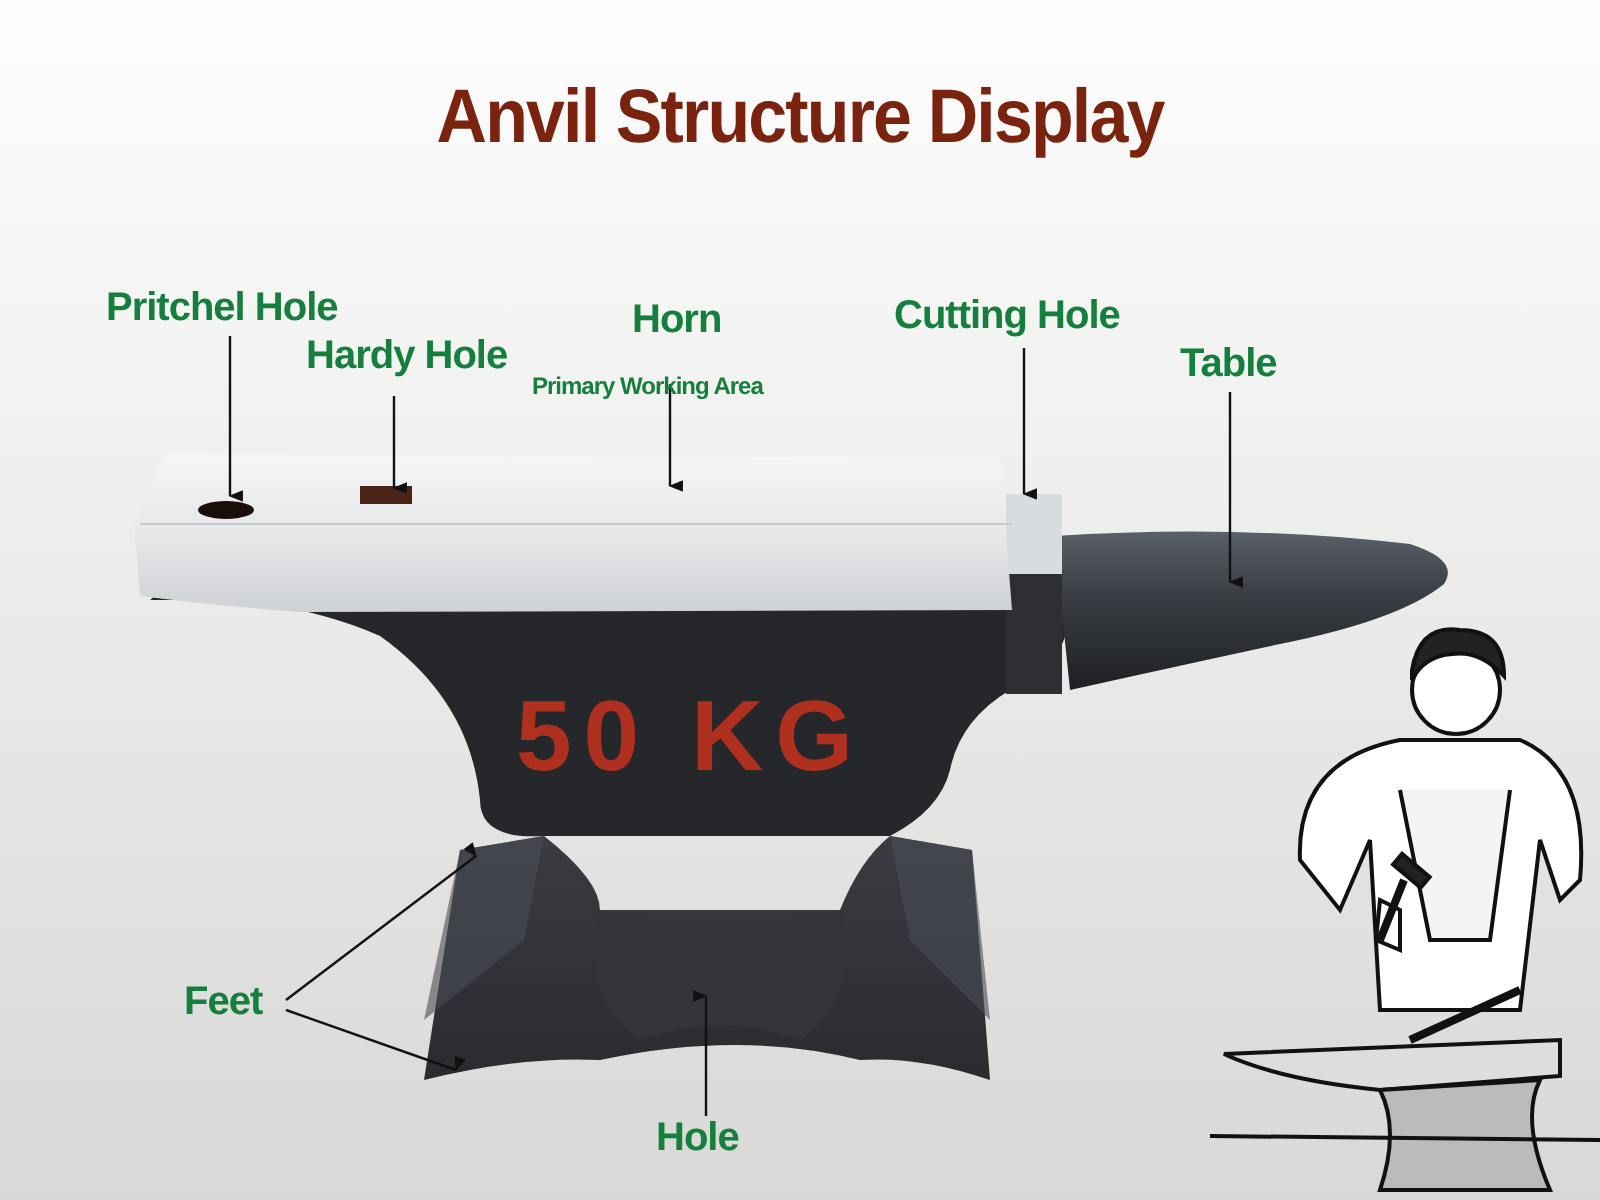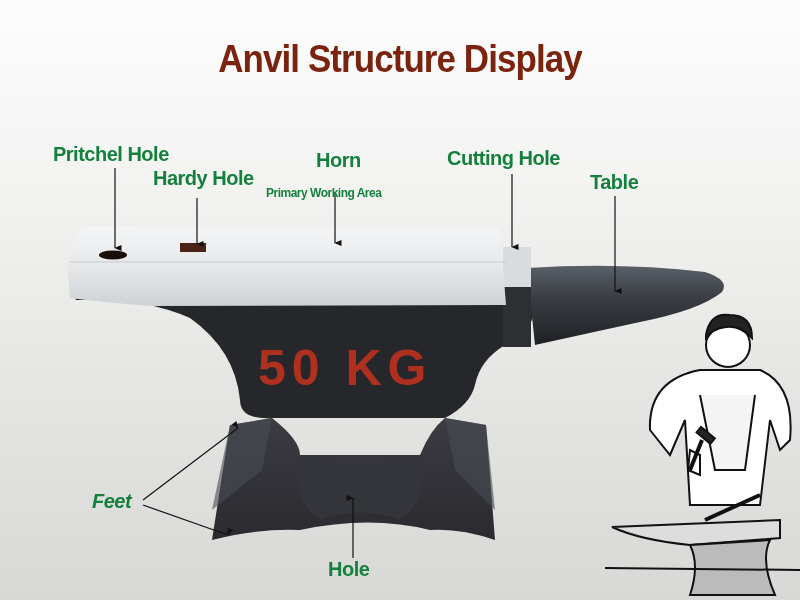--- a/index.html
+++ b/index.html
@@ -95,14 +95,14 @@
     <line x1="605" y1="568" x2="800" y2="570"></line>
   </g>
 </svg>
 
 <div class="label lg" style="left:53px; top:143px;">Pritchel Hole</div>
 <div class="label lg" style="left:153px; top:167px;">Hardy Hole</div>
 <div class="label lg" style="left:316px; top:149px;">Horn</div>
 <div class="label sm" style="left:266px; top:186px;text-align:right;">Primary Working Area</div>
 <div class="label lg" style="left:447px; top:147px;">Cutting Hole</div>
 <div class="label lg" style="left:590px; top:171px;">Table</div>
-<div class="label lg" style="left:92px; top:490px;font-style:italic;">Feet</div>
+<div class="label lg" style="left:92px; top:490px;">Feet</div>
 <div class="label lg" style="left:328px; top:558px;">Hole</div>
 
 </body></html>

